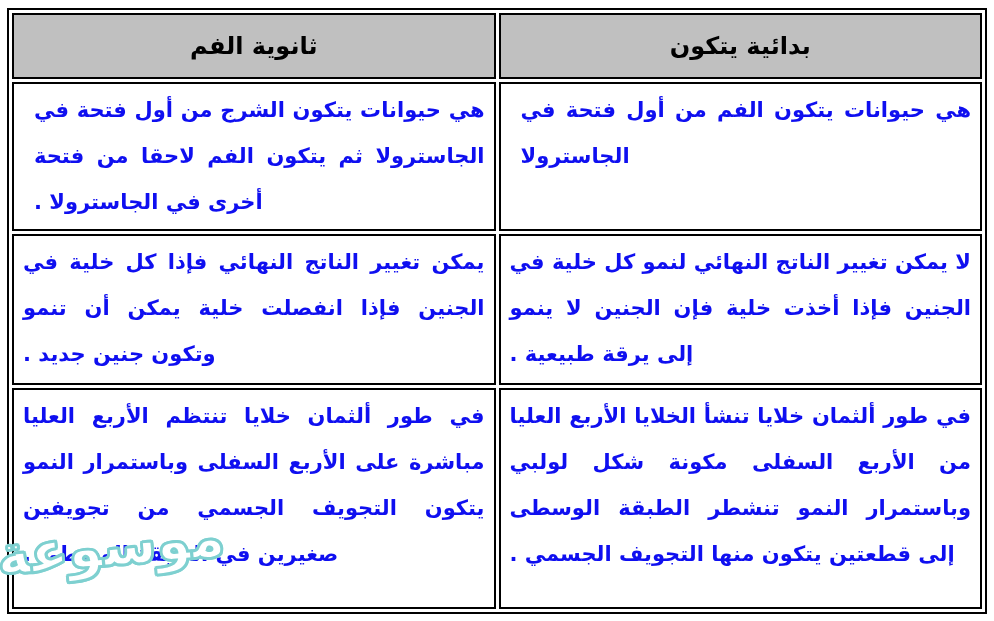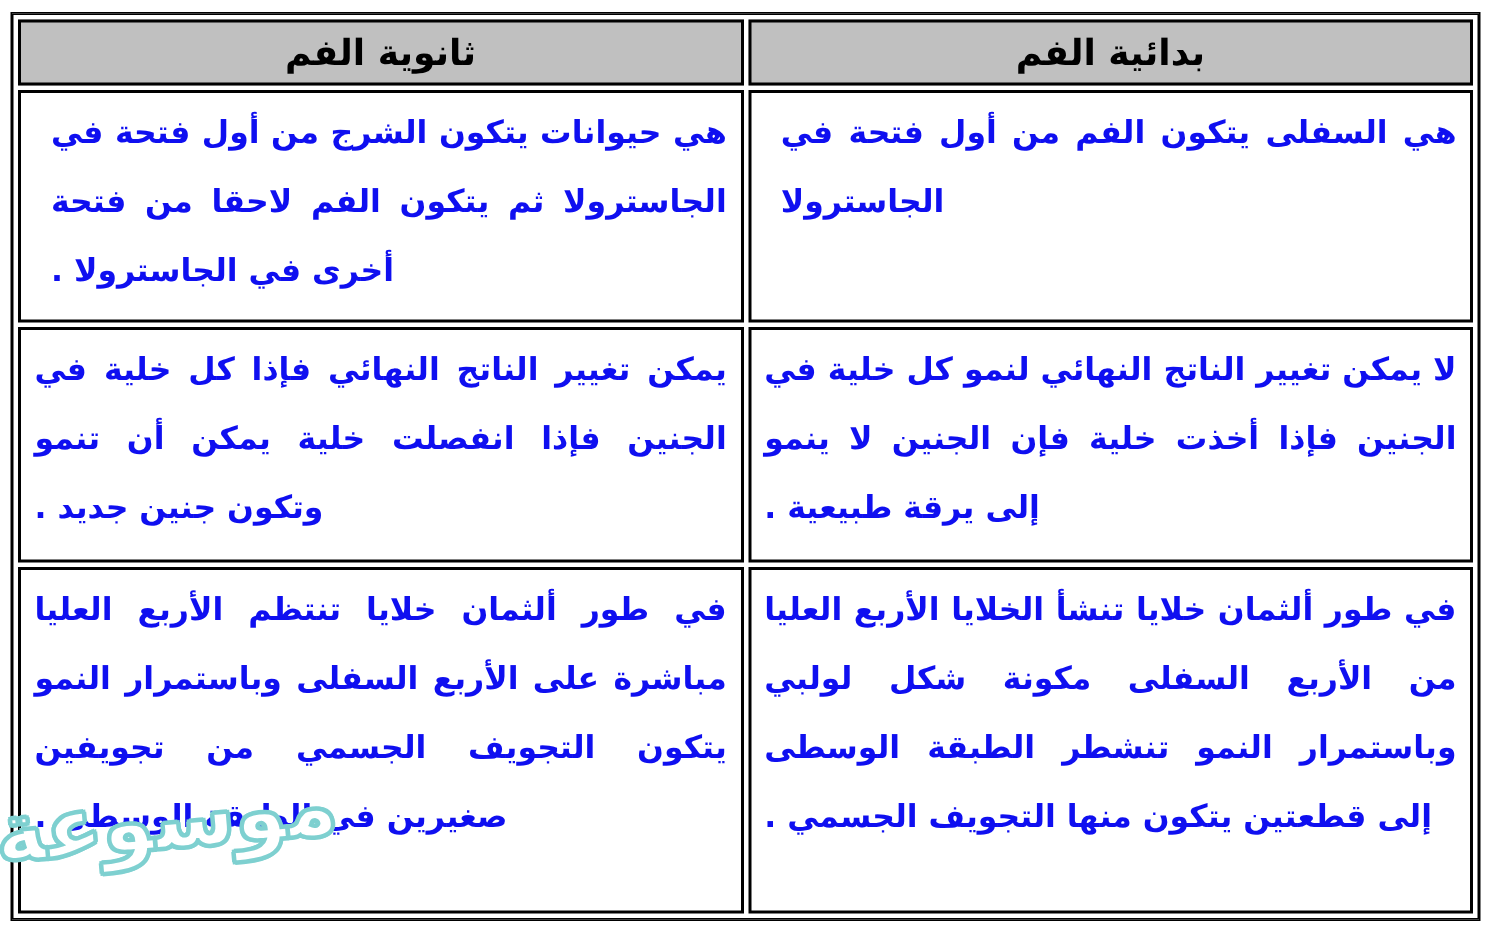--- a/index.html
+++ b/index.html
@@ -39,21 +39,21 @@
   }
   table.cmp th {
     background: var(--header-bg);
     color: var(--header-text);
     font-size: 24px;
     font-weight: bold;
     text-align: center;
     vertical-align: middle;
     height: 44px;
     line-height: 40px;
-    padding: 0 6px;
+    padding: 11px 6px;
   }
   table.cmp td {
     color: var(--body-text);
     font-size: 21px;
     font-weight: bold;
     line-height: 46px;
     padding: 3px 9px 3px 9px;
     direction: rtl;
     text-align: justify;
     text-align-last: left;
@@ -85,27 +85,27 @@
   }
 </style>
 </head>
 <body>
 
 <div class="page">
   <div class="table-frame">
     <table class="cmp" dir="rtl">
       <thead>
         <tr>
-          <th>بدائية الفم</th>
+          <th>بدائية يتكون</th>
           <th>ثانوية الفم</th>
         </tr>
       </thead>
       <tbody>
         <tr class="r1">
-          <td>هي السفلى يتكون الفم من أول فتحة في الجاسترولا</td>
+          <td>هي حيوانات يتكون الفم من أول فتحة في الجاسترولا</td>
           <td>هي حيوانات يتكون الشرج من أول فتحة في الجاسترولا ثم يتكون الفم لاحقا من فتحة أخرى في الجاسترولا .</td>
         </tr>
         <tr class="r2">
           <td>لا يمكن تغيير الناتج النهائي لنمو كل خلية في الجنين فإذا أخذت خلية فإن الجنين لا ينمو إلى يرقة طبيعية .</td>
           <td>يمكن تغيير الناتج النهائي فإذا كل خلية في الجنين فإذا انفصلت خلية يمكن أن تنمو وتكون جنين جديد .</td>
         </tr>
         <tr class="r3">
           <td>في طور ألثمان خلايا تنشأ الخلايا الأربع العليا من الأربع السفلى مكونة شكل لولبي وباستمرار النمو تنشطر الطبقة الوسطى إلى قطعتين يتكون منها التجويف الجسمي .</td>
           <td>في طور ألثمان خلايا تنتظم الأربع العليا مباشرة على الأربع السفلى وباستمرار النمو يتكون التجويف الجسمي من تجويفين صغيرين في الطبقة الوسطى .</td>
         </tr>

